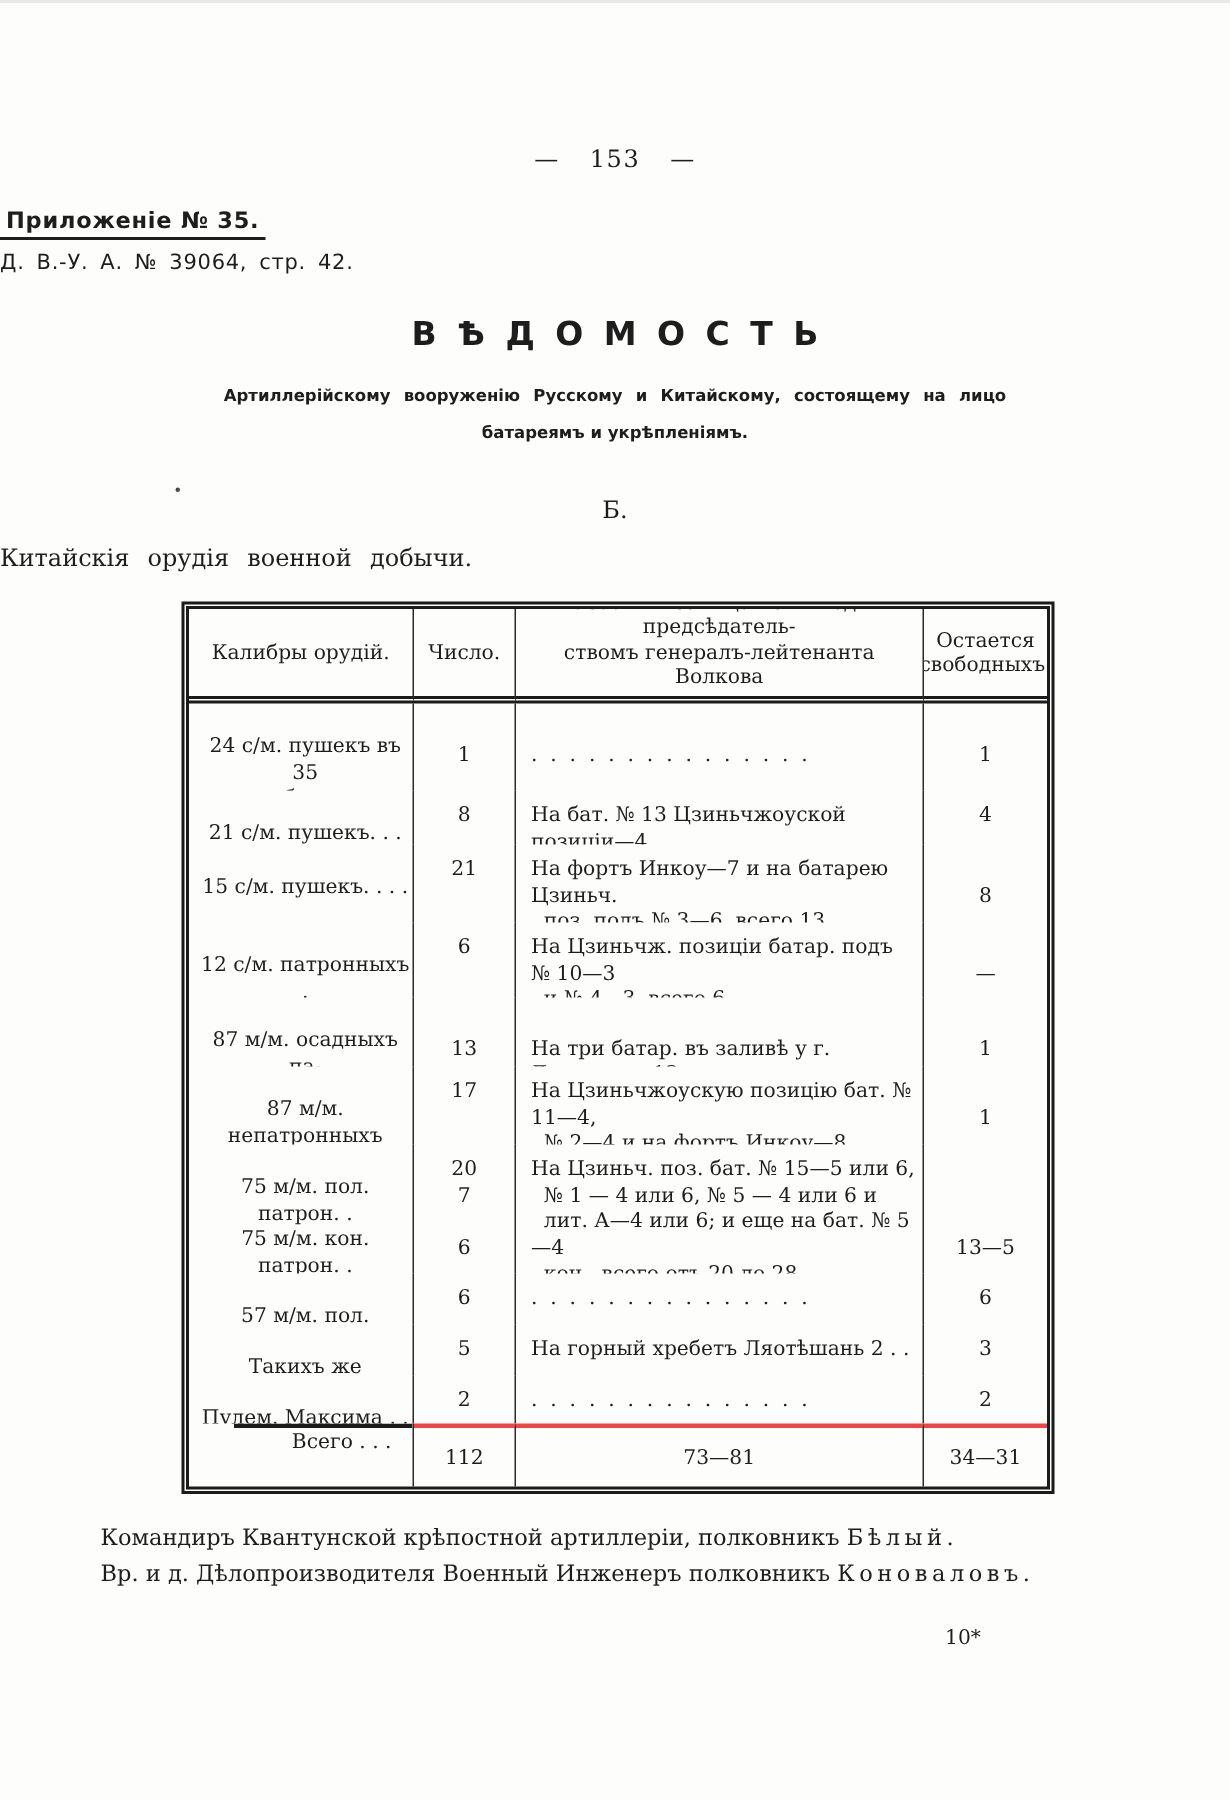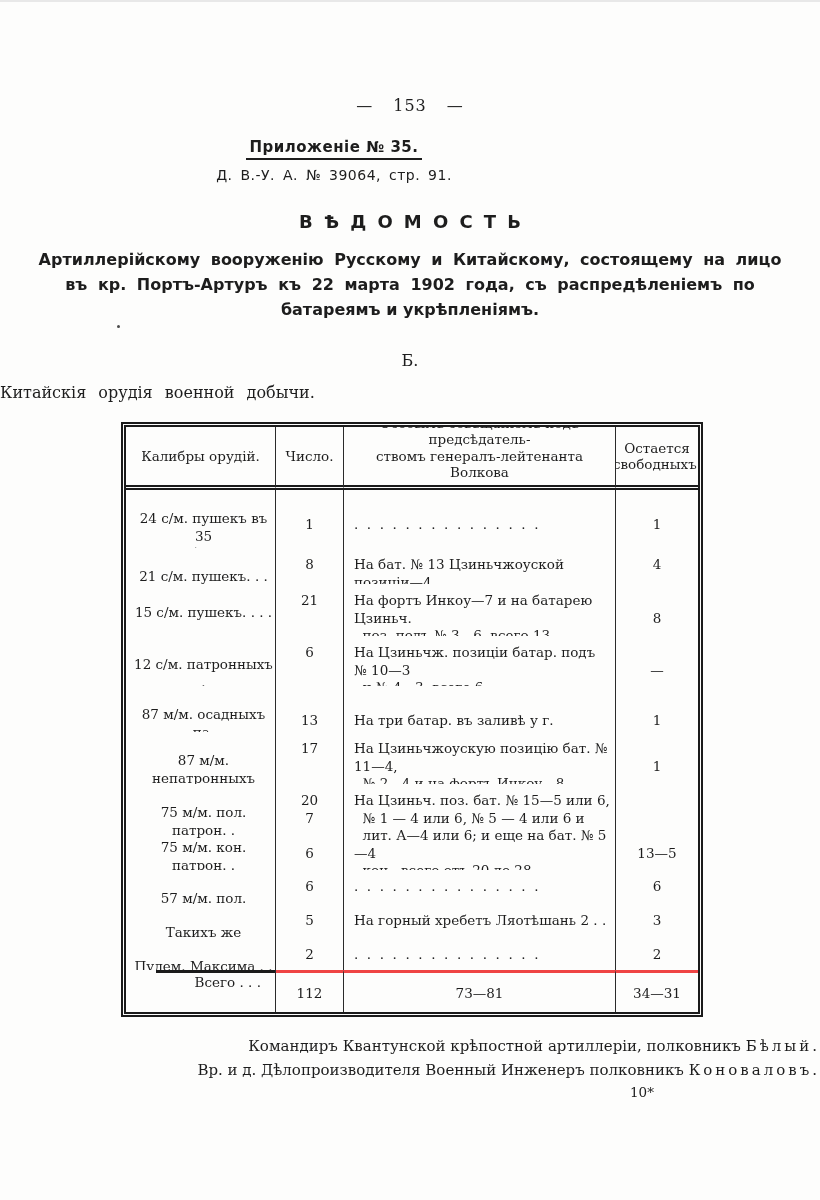--- a/index.html
+++ b/index.html
@@ -14,49 +14,49 @@
     overflow:hidden;
   }
   
   .page-num {
     margin-top:94px;
     text-align:center;
     font-size:16px;
     word-spacing:14px;
     letter-spacing:1px;
   }
-  .annex-wrap { text-align:center; padding-right:152px; margin-top:22px;
+  .annex-wrap { text-align:left; padding-right:152px; margin-top:22px;
     font-family:"DejaVu Sans", sans-serif; }
   .annex {
     display:inline-block;
     font-size:15px; font-weight:bold;
     border-bottom:2px solid #1d1d1d;
     padding:0 4px 2px 4px;
     letter-spacing:0.5px;
   }
   .archive-ref {
     margin-top:7px;
     font-size:14px;
     letter-spacing:0.5px;
     word-spacing:3px;
   }
   
   .doc-title {
     margin-top:28px;
     text-align:center;
     font-family:"DejaVu Sans", sans-serif;
-    font-size:18px; font-weight:bold;
+    font-size:22px; font-weight:bold;
     letter-spacing:0.62em;
     text-indent:0.62em; 
   }
   .doc-subtitle {
     margin-top:15px;
     text-align:center;
     font-family:"DejaVu Sans", sans-serif;
-    font-size:16px; font-weight:bold;
+    font-size:11px; font-weight:bold;
     line-height:25px;
   }
   .doc-subtitle .just { word-spacing:5px; white-space:nowrap; }
   .section-letter { margin-top:29px; text-align:center; font-size:16px; }
   .section-subtitle {
     margin-top:13px; text-align:left;
     font-size:16px; word-spacing:7px;
   }
   
   .tbl {
@@ -93,48 +93,46 @@
     height:3px; background:#1b1b1b;
   }
   .tsep { border-top:3px solid #ef4444; }
   .trow-num, .trow-asg, .trow-rem { text-align:center; padding-top:12px; }
   
   .signatures {
     margin-top:18px;
     padding-left:67px;
     font-size:15px;
     line-height:23.5px;
-    text-align:right;
   }
   .spaced-name { letter-spacing:3px; }
   .sig-mark {
     position:absolute; left:630px; top:1082px;
     font-size:13.5px;
     text-align:right;
   }
   .speck { position:absolute; left:117px; top:323px; width:3px; height:3px;
     background:#4a4a4a; border-radius:50%; }
 </style>
 </head>
 <body>
 
 <div class="sheet">
 
   <div class="page-num">— 153 —</div>
 
   <div class="annex-wrap">
     <div><span class="annex">Приложеніе № 35.</span></div>
-    <div class="archive-ref">Д. В.-У. А. № 39064, стр. 91.</div>
+    <div class="archive-ref">Д. В.-У. А. № 39064, стр. 42.</div>
   </div>
 
   <div class="doc-title">ВѢДОМОСТЬ</div>
 
   <div class="doc-subtitle">
     <div class="just">Артиллерійскому вооруженію Русскому и Китайскому, состоящему на лицо</div>
-    <div class="just">въ кр. Портъ-Артуръ къ 22 марта 1902 года, съ распредѣленіемъ по</div>
     <div>батареямъ и укрѣпленіямъ.</div>
   </div>
 
   <div class="section-letter">Б.</div>
   <div class="section-subtitle">Китайскія орудія военной добычи.</div>
 
   <div class="tbl">
 
     <div class="cell head c1">Калибры орудій.</div>
     <div class="cell head c2">Число.</div>

